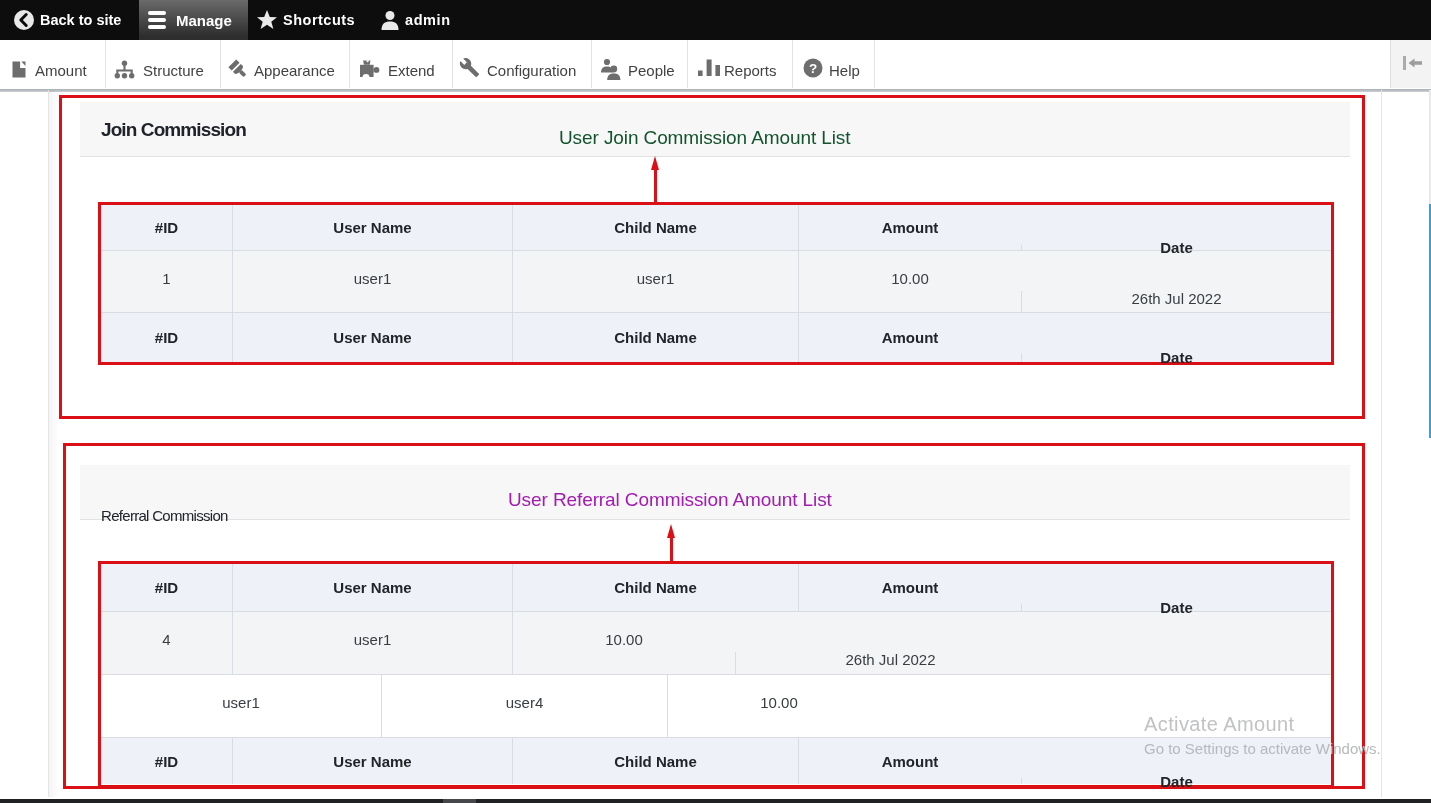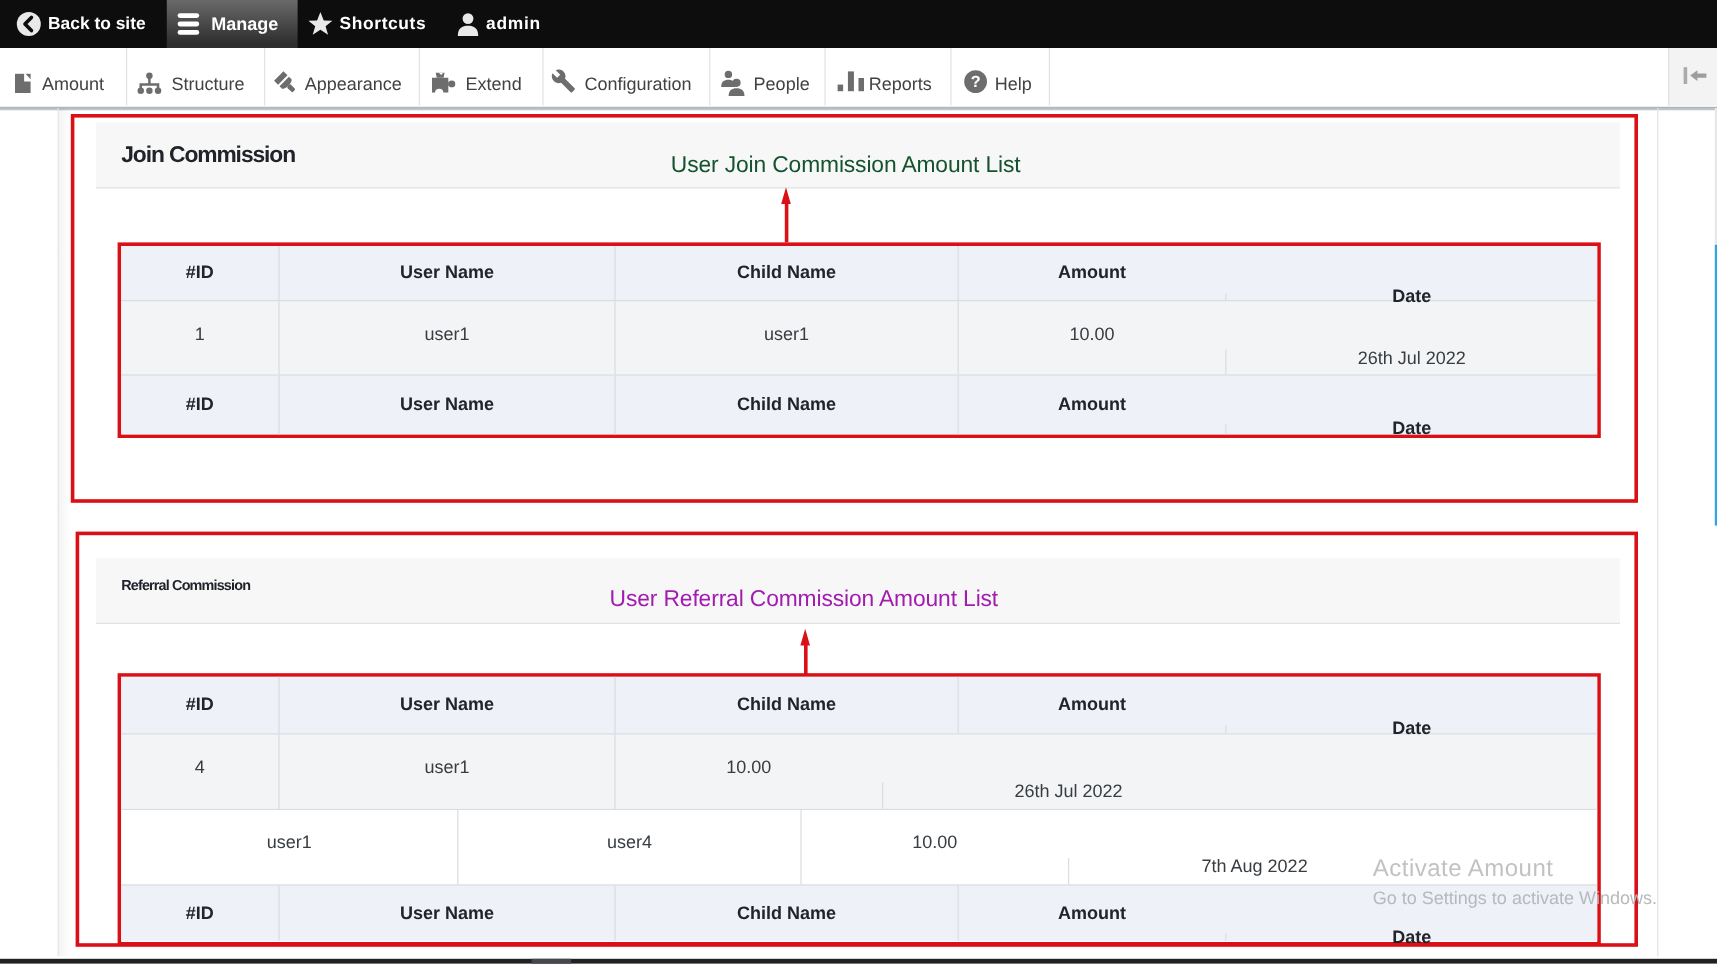--- a/index.html
+++ b/index.html
@@ -158,21 +158,21 @@
     <div class="cell c1">#ID</div>
       <div class="cell c2">User Name</div>
       <div class="cell c3">Child Name</div>
       <div class="cell c4">Amount</div>
       <div class="cell c5">Date</div>
   </div>
 </div>
 
 <div class="abs" style="left:63px;top:443px;width:1302px;height:346px;border:3px solid #db1016;background:#fff;"></div>
 <div class="abs" style="left:80px;top:465px;width:1270px;height:55px;background:#f7f7f8;border-bottom:1px solid #e2e2e2;"></div>
-<div class="abs" style="left:101px;top:481px;font-size:12px;font-weight:bold;letter-spacing:-0.7px;color:#20242a;">Referral Commission</div>
+<div class="abs" style="left:101px;top:507px;font-size:15px;font-weight:normal;letter-spacing:-0.7px;color:#20242a;">Referral Commission</div>
 <div class="abs" style="left:508px;top:489px;font-size:19px;letter-spacing:-0.1px;color:#a21caf;">User Referral Commission Amount List</div>
 
 <div class="abs" style="left:670px;top:536px;width:3px;height:26px;background:#db1016;"></div>
 <div class="abs" style="left:667px;top:524px;width:0;height:0;border-left:4.5px solid transparent;border-right:4.5px solid transparent;border-bottom:14px solid #db1016;"></div>
 
 <div class="tbl" style="left:98px;top:561px;width:1236px;height:227px;">
   <div class="row hrow" style="height:47px;">
     <div class="cell c1">#ID</div>
       <div class="cell c2">User Name</div>
       <div class="cell c3">Child Name</div>
@@ -182,21 +182,20 @@
   <div class="row drow" style="height:63px;background:#f3f4f5;border-top:1px solid #d9dce1;">
     <div class="cell c1">4</div>
       <div class="cell c2">user1</div>
       <div class="cell c4">10.00</div>
       <div class="cell c5">26th Jul 2022</div>
   </div>
   <div class="row drow" style="height:63px;background:#fff;border-top:1px solid #d9dce1;">
       <div class="cell c2">user1</div>
       <div class="cell c3">user4</div>
       <div class="cell c4">10.00</div>
-      <div class="cell c5">7th Aug 2022</div>
   </div>
   <div class="row hrow" style="height:47px;border-top:1px solid #d9dce1;">
     <div class="cell c1">#ID</div>
       <div class="cell c2">User Name</div>
       <div class="cell c3">Child Name</div>
       <div class="cell c4">Amount</div>
       <div class="cell c5">Date</div>
   </div>
 </div>
 

